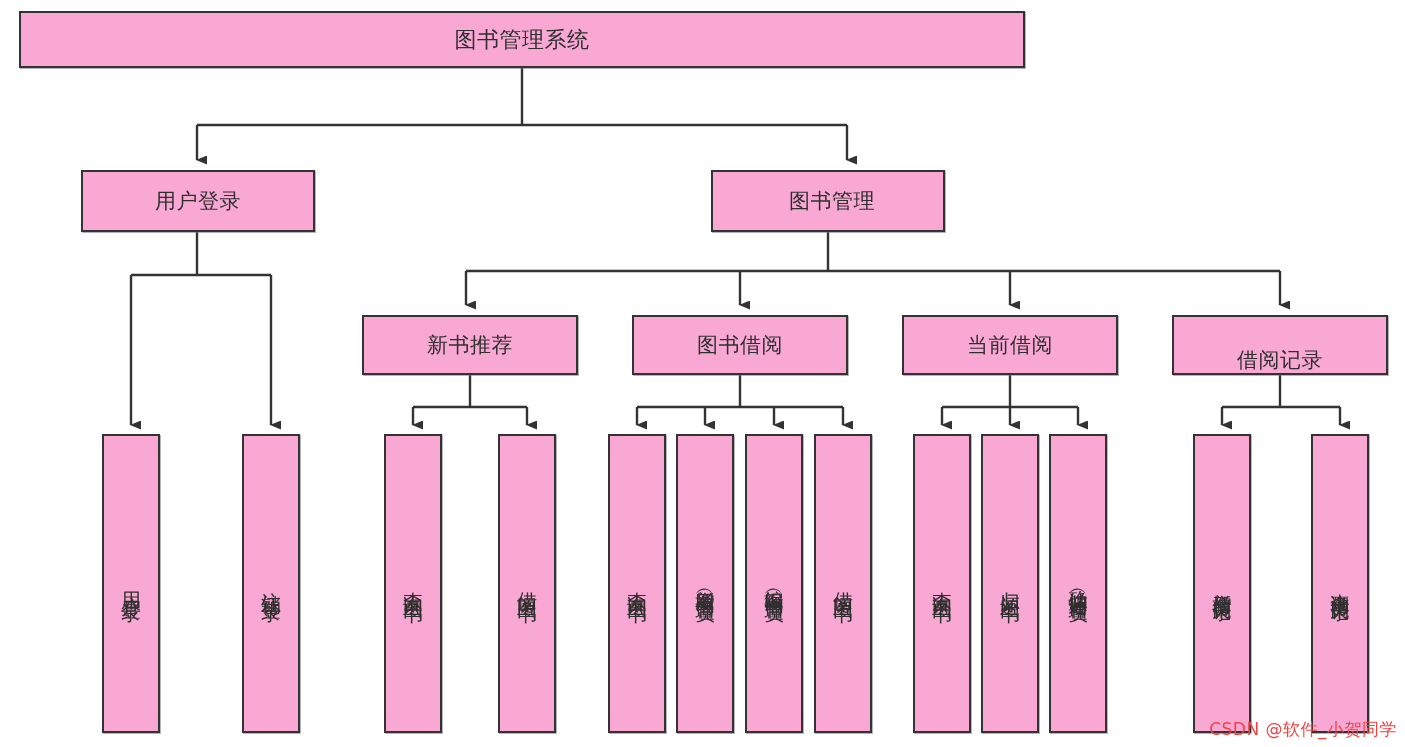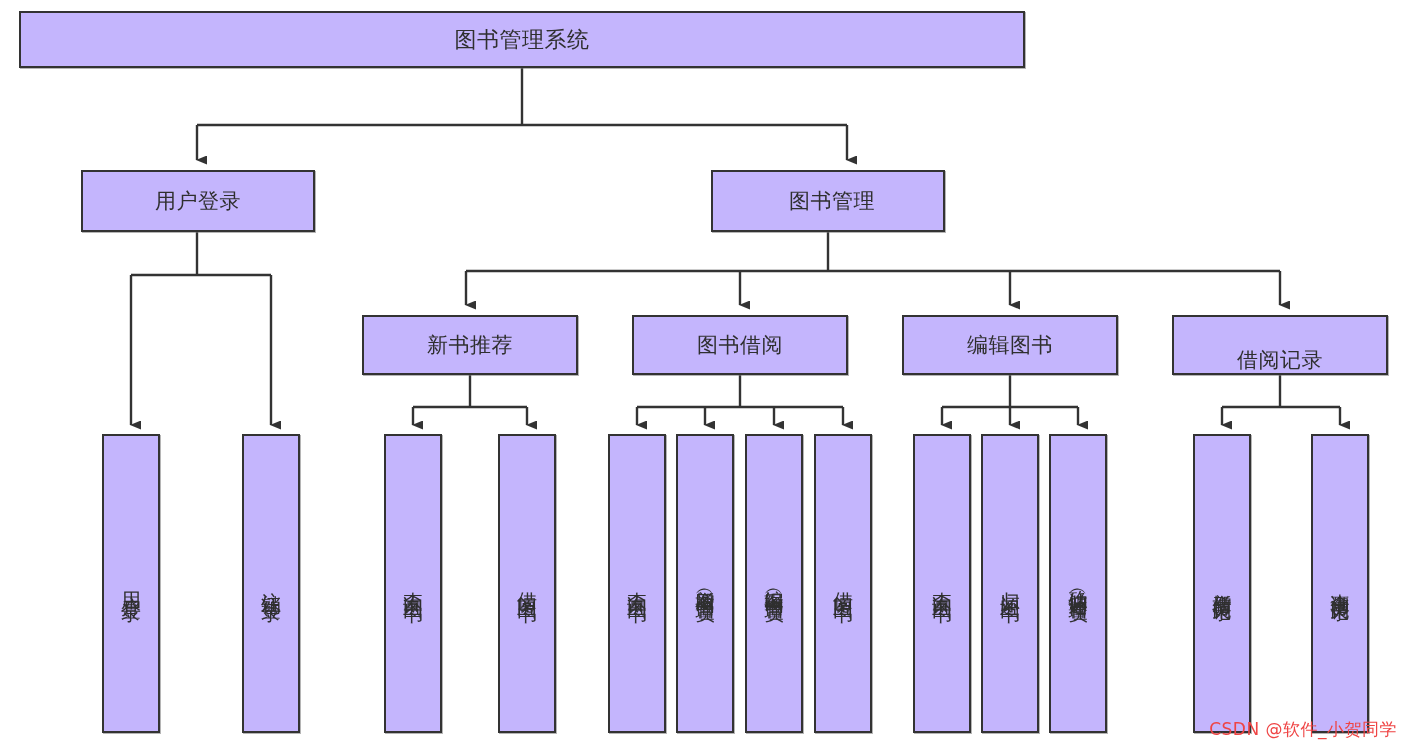--- a/index.html
+++ b/index.html
@@ -22,21 +22,21 @@
     position: absolute;
     left: 0;
     top: 0;
     width: 1405px;
     height: 747px;
     pointer-events: none;
   }
   .node {
     position: absolute;
     box-sizing: border-box;
-    background: #c4b5fd;
+    background: #f9a8d4;
     border: 2px solid #333333;
     display: flex;
     align-items: center;
     justify-content: center;
     color: #2b2b2b;
     box-shadow: 1px 1px 0 rgba(120,120,120,0.55);
   }
   .node-label {
     display: block;
     text-align: center;
@@ -151,21 +151,21 @@
 
   <div class="node horizontal" style="left:362px; top:315px; width:216px; height:60px;">
     <span class="node-label">新书推荐</span>
   </div>
 
   <div class="node horizontal" style="left:632px; top:315px; width:216px; height:60px;">
     <span class="node-label">图书借阅</span>
   </div>
 
   <div class="node horizontal" style="left:902px; top:315px; width:216px; height:60px;">
-    <span class="node-label">编辑图书</span>
+    <span class="node-label">当前借阅</span>
   </div>
 
   <div class="node horizontal" style="left:1172px; top:315px; width:216px; height:60px;align-items:flex-end;">
     <span class="node-label">借阅记录</span>
   </div>
 
   <div class="node vertical" style="left:102px; top:434px; width:58px; height:299px;">
     <span class="node-label">用户登录</span>
   </div>
 

